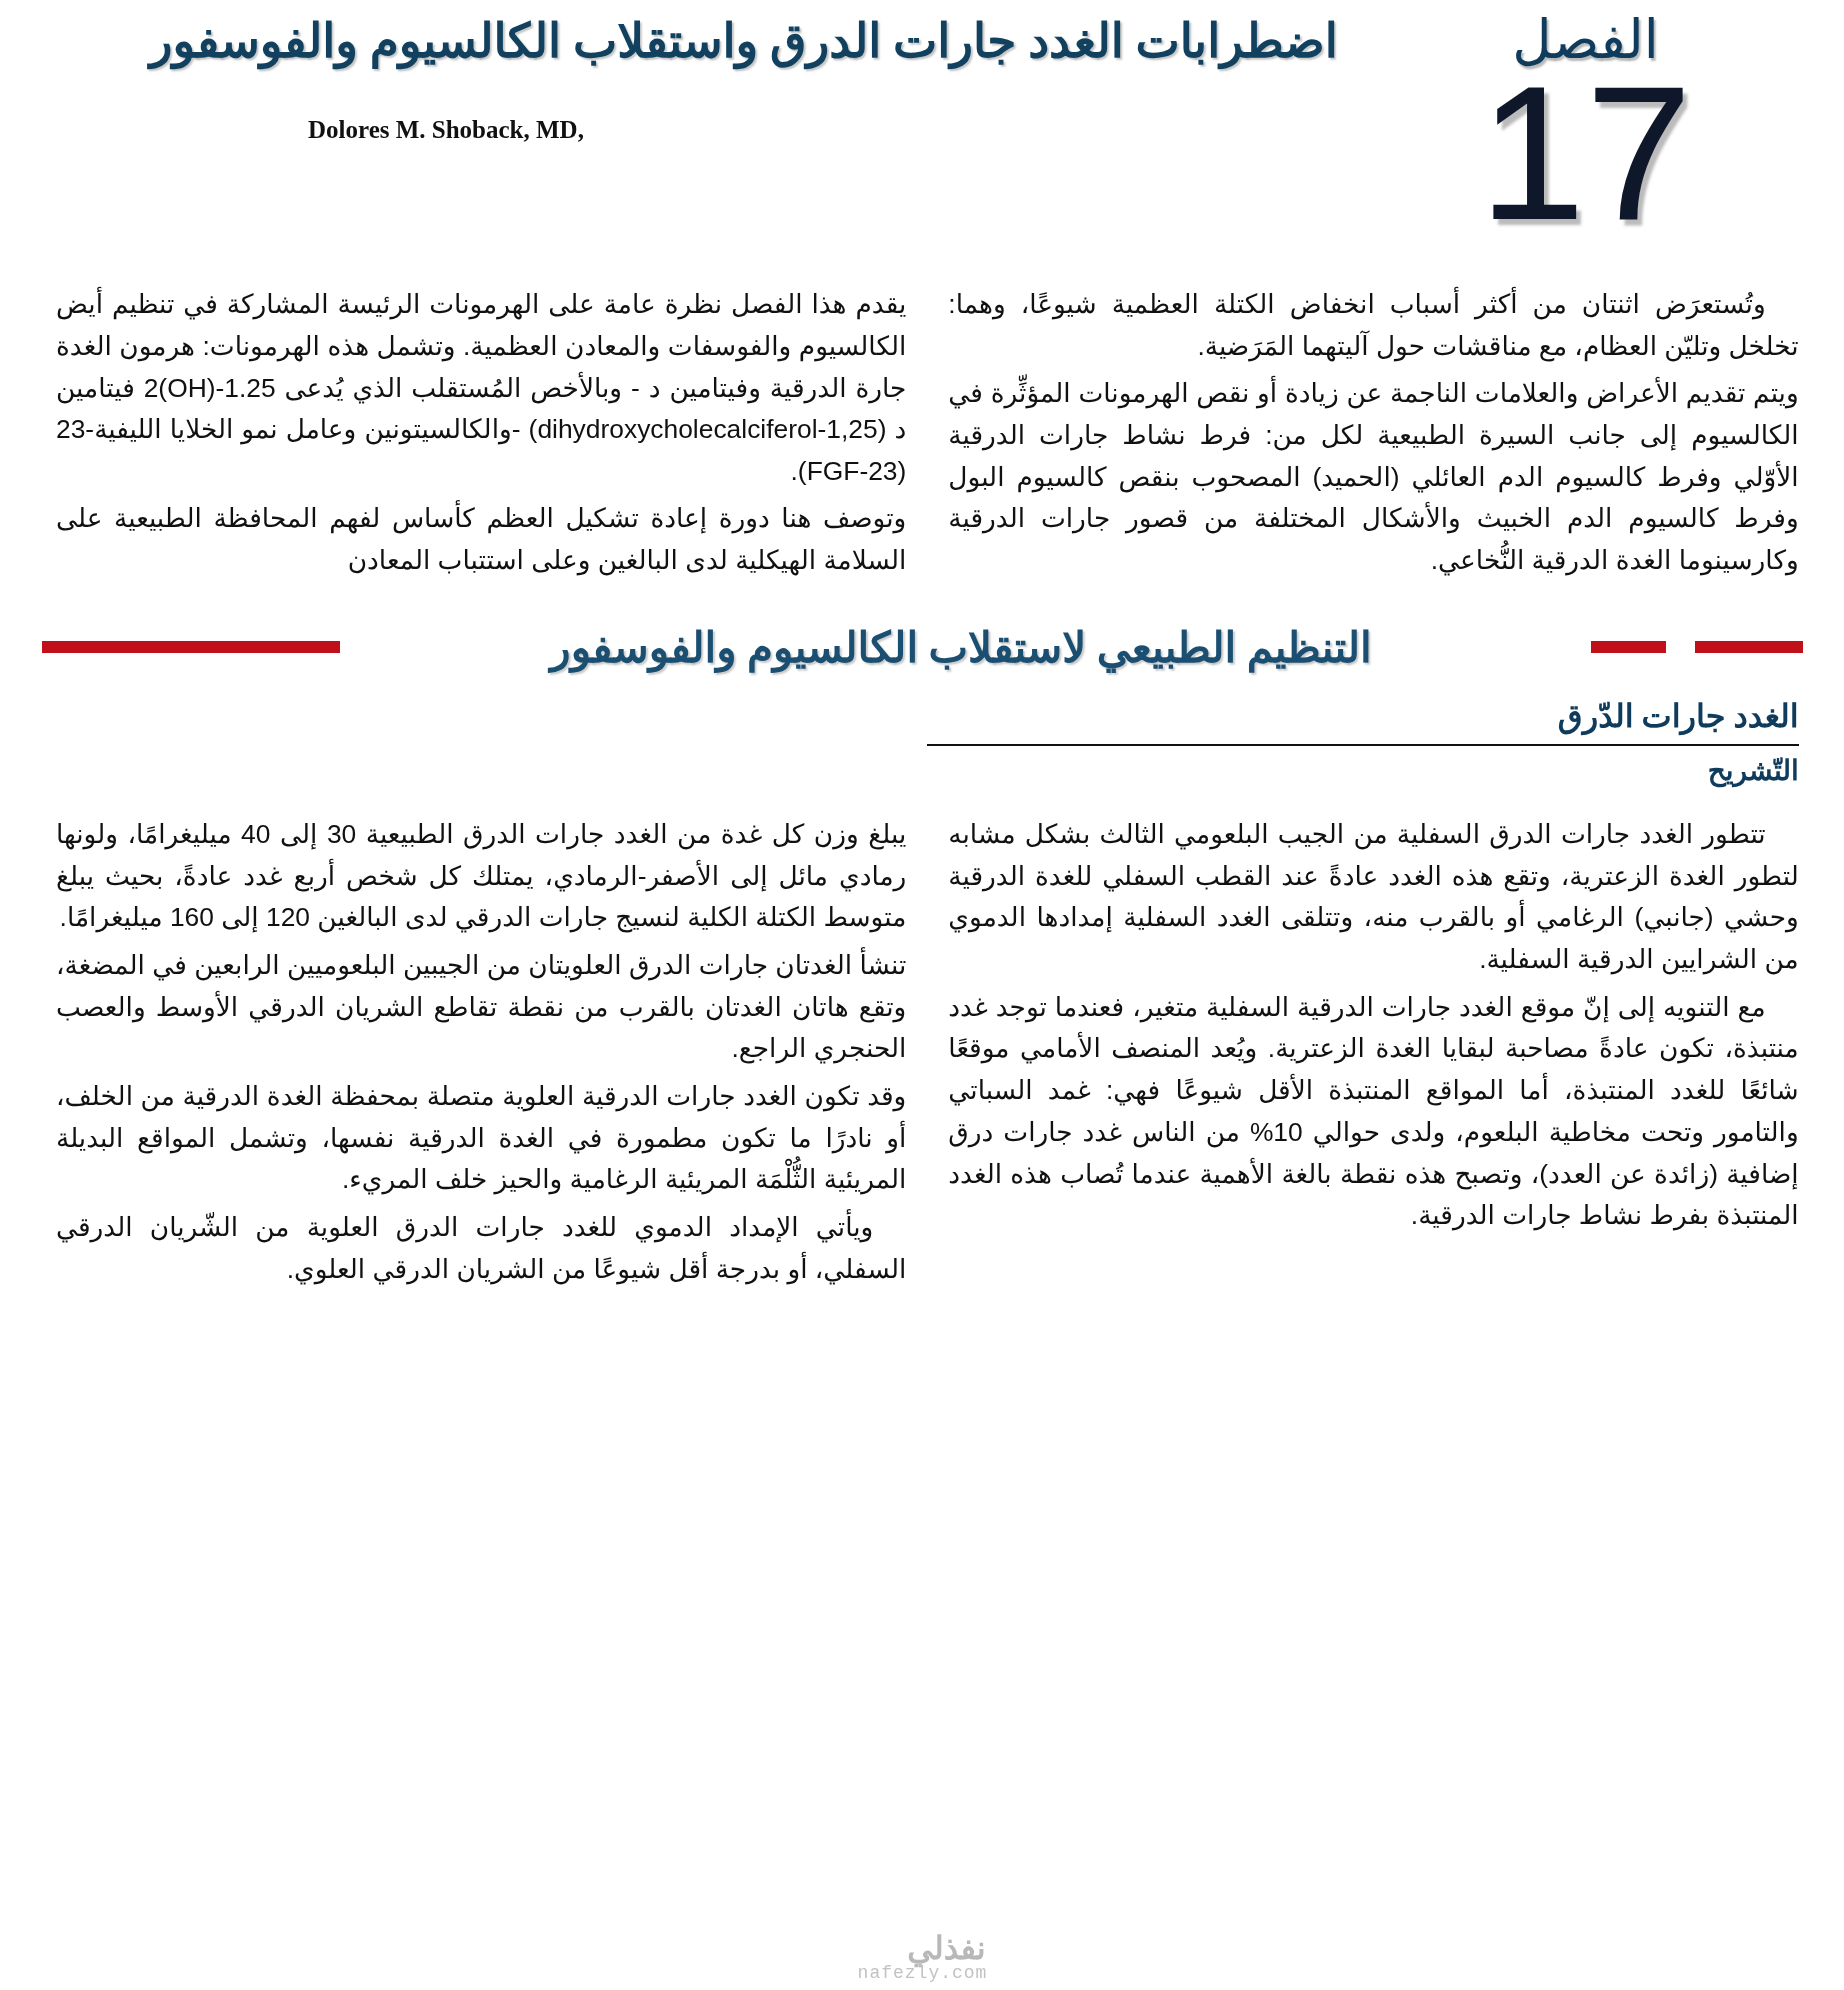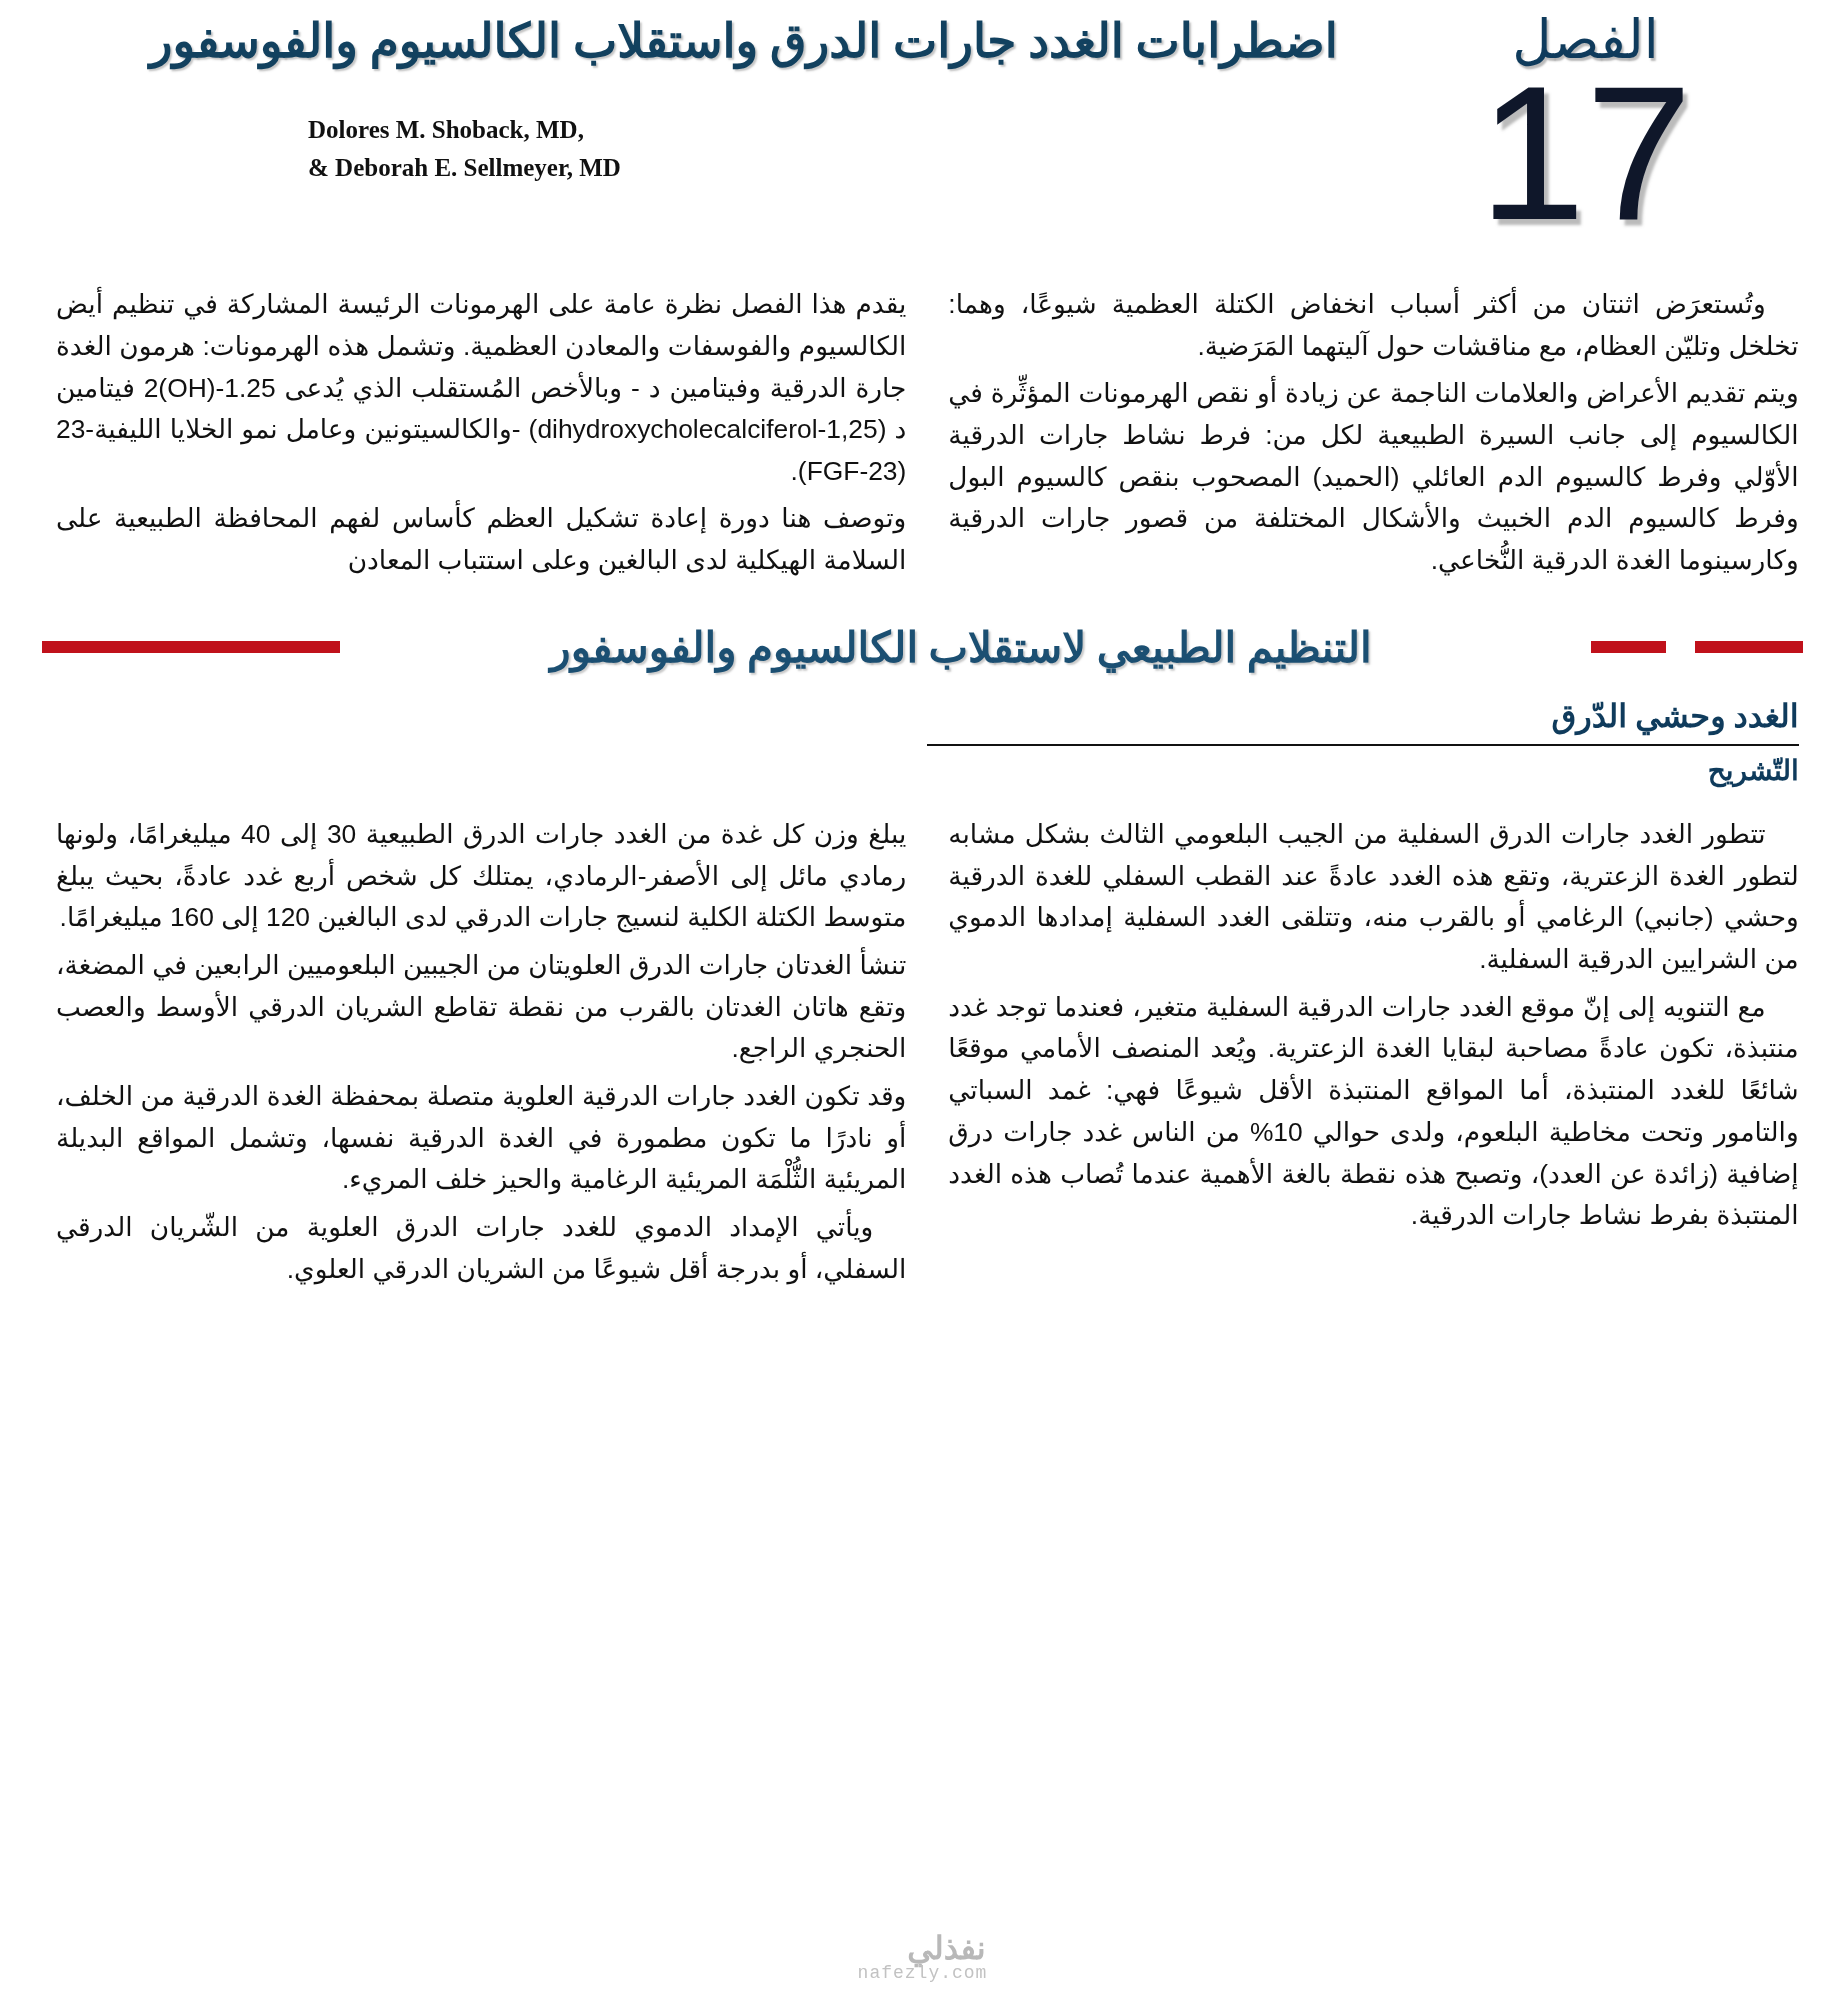--- a/index.html
+++ b/index.html
@@ -216,21 +216,20 @@
 
   <div class="header">
     <div class="chapter-block">
       <div class="chapter-word">الفصل</div>
       <div class="chapter-number">17</div>
     </div>
     <div class="title-block">
       <div class="doc-title">اضطرابات الغدد جارات الدرق واستقلاب الكالسيوم والفوسفور</div>
       <div class="authors">
         <div>Dolores M. Shoback, MD,</div>
-        <div>&amp; Deborah E. Sellmeyer, MD</div>
       </div>
     </div>
   </div>
 
   <div class="intro">
 
     <div class="col">
       <p class="body indent">وتُستعرَض اثنتان من أكثر أسباب انخفاض الكتلة العظمية شيوعًا، وهما: تخلخل وتليّن العظام، مع مناقشات حول آليتهما المَرَضية.</p>
       <p class="body">ويتم تقديم الأعراض والعلامات الناجمة عن زيادة أو نقص الهرمونات المؤثِّرة في الكالسيوم إلى جانب السيرة الطبيعية لكل من: فرط نشاط جارات الدرقية الأوّلي وفرط كالسيوم الدم العائلي (الحميد) المصحوب بنقص كالسيوم البول وفرط كالسيوم الدم الخبيث والأشكال المختلفة من قصور جارات الدرقية وكارسينوما الغدة الدرقية النُّخاعي.</p>
     </div>
@@ -245,21 +244,21 @@
     <div class="rule-left-wrap">
       <div class="rule-left-long"></div>
       <div class="rule-left-short"></div>
     </div>
     <div class="section-heading">التنظيم الطبيعي لاستقلاب الكالسيوم والفوسفور</div>
     <div class="rule-right"></div>
   </div>
 
   <div class="subhead-wrap">
     <div class="subhead-inner">
-      <div class="sub-title">الغدد وحشي الدّرق</div>
+      <div class="sub-title">الغدد جارات الدّرق</div>
       <div class="sub-underline"></div>
       <div class="sub-sub">التّشريح</div>
     </div>
   </div>
 
   <div class="main-cols">
     <div class="col">
       <p class="body indent">تتطور الغدد جارات الدرق السفلية من الجيب البلعومي الثالث بشكل مشابه لتطور الغدة الزعترية، وتقع هذه الغدد عادةً عند القطب السفلي للغدة الدرقية وحشي (جانبي) الرغامي أو بالقرب منه، وتتلقى الغدد السفلية إمدادها الدموي من الشرايين الدرقية السفلية.</p>
       <p class="body indent">مع التنويه إلى إنّ موقع الغدد جارات الدرقية السفلية متغير، فعندما توجد غدد منتبذة، تكون عادةً مصاحبة لبقايا الغدة الزعترية. ويُعد المنصف الأمامي موقعًا شائعًا للغدد المنتبذة، أما المواقع المنتبذة الأقل شيوعًا فهي: غمد السباتي والتامور وتحت مخاطية البلعوم، ولدى حوالي 10% من الناس غدد جارات درق إضافية (زائدة عن العدد)، وتصبح هذه نقطة بالغة الأهمية عندما تُصاب هذه الغدد المنتبذة بفرط نشاط جارات الدرقية.</p>
     </div>

